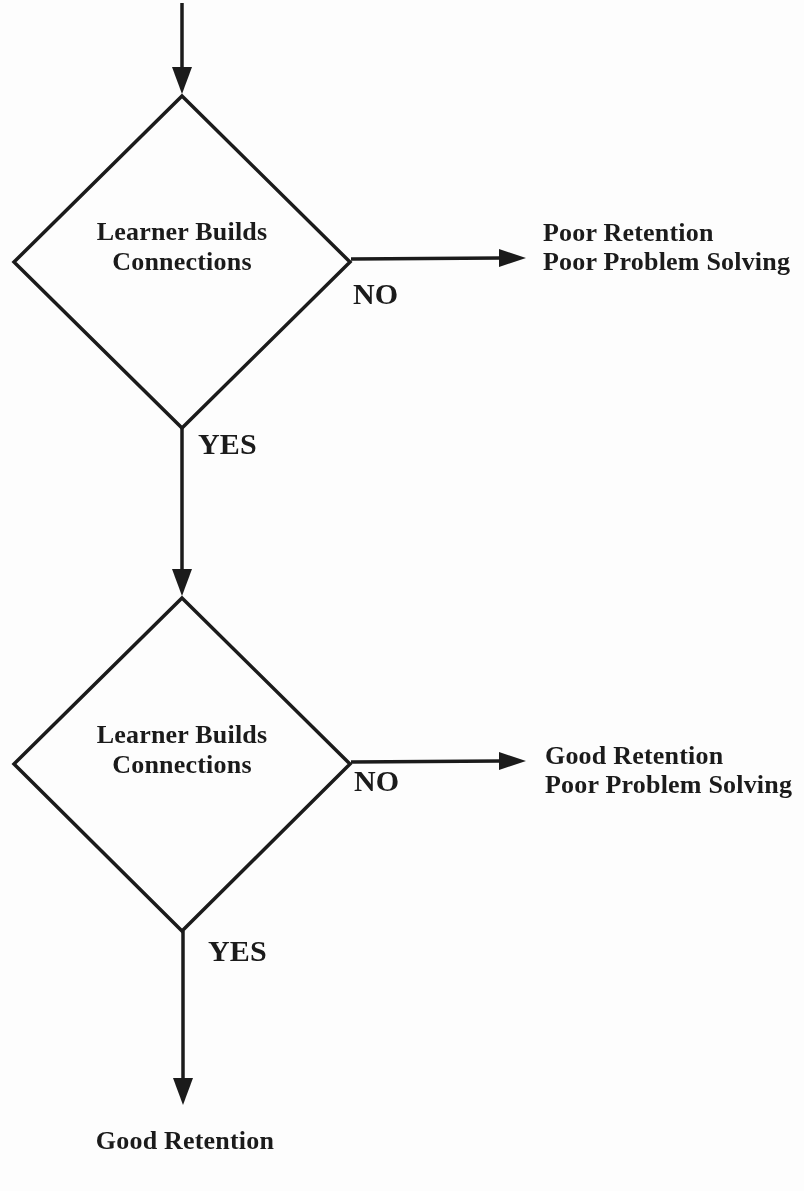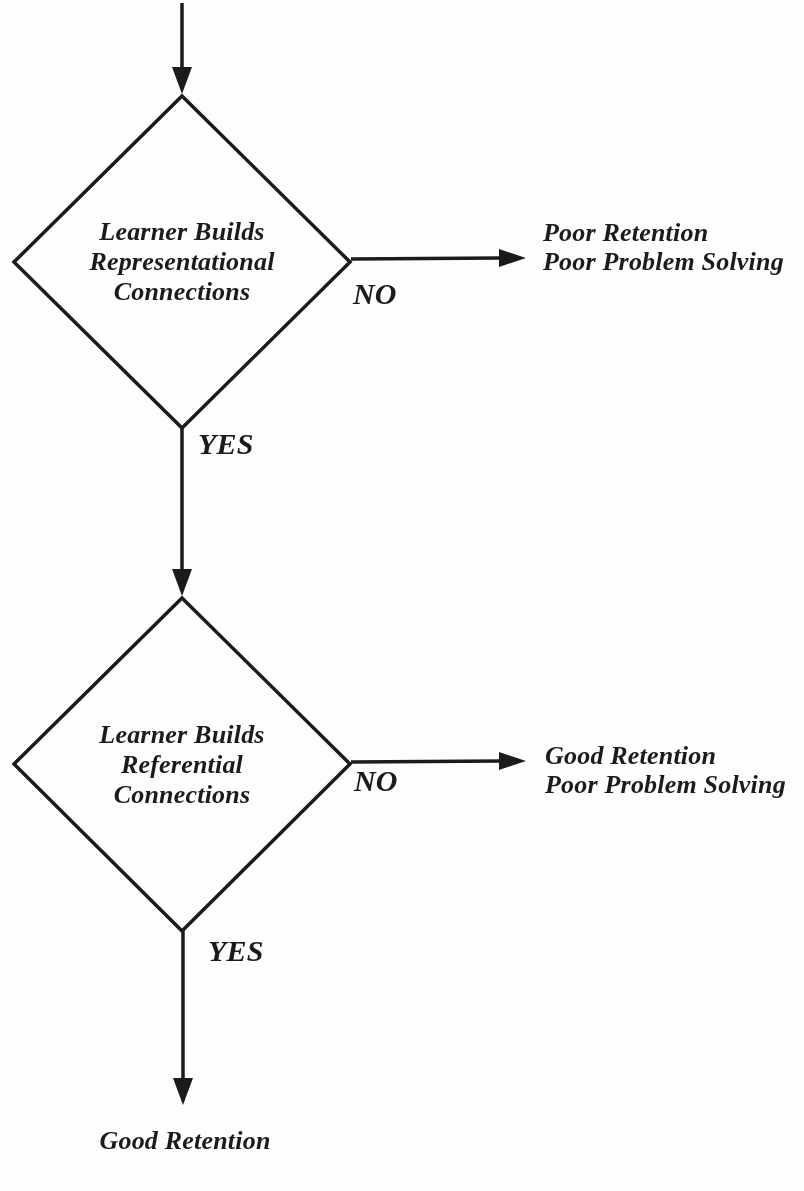--- a/index.html
+++ b/index.html
@@ -11,21 +11,20 @@
     background:#e8e8e8;
     font-family:"Liberation Serif","DejaVu Serif",serif;
   }
   .stage{
     position:relative;
     width:804px;
     height:1191px;
     background:var(--bg);
     overflow:hidden;
     color:var(--ink);
-    font-style:italic;
   }
   .stage svg{position:absolute;left:0;top:0;}
   .txt{
     position:absolute;
     font-size:26px;
     font-weight:600;
     color:var(--ink);
     letter-spacing:0.2px;
     white-space:nowrap;
   }
@@ -83,35 +82,33 @@
 
     <line class="shaft" x1="351" y1="762" x2="501" y2="761"></line>
     <polygon class="head" points="526,761 499,752 499,770"></polygon>
 
     <line class="shaft" x1="183" y1="931" x2="183" y2="1082"></line>
     <polygon class="head" points="183,1105 173,1078 193,1078"></polygon>
   </svg>
 
   <div class="txt diamond-label" style="left:32px;top:217px;">
     <div>Learner Builds</div>
-    <div>Representational</div>
     <div>Connections</div>
   </div>
 
   <div class="txt branch-label" style="left:353px;top:277px;">NO</div>
   <div class="txt branch-label" style="left:198px;top:427px;">YES</div>
 
   <div class="txt outcome" style="left:543px;top:218px;">
     <div>Poor Retention</div>
     <div>Poor Problem Solving</div>
   </div>
 
   <div class="txt diamond-label" style="left:32px;top:720px;">
     <div>Learner Builds</div>
-    <div>Referential</div>
     <div>Connections</div>
   </div>
 
   <div class="txt branch-label" style="left:354px;top:764px;">NO</div>
   <div class="txt branch-label" style="left:208px;top:934px;">YES</div>
 
   <div class="txt outcome" style="left:545px;top:741px;">
     <div>Good Retention</div>
     <div>Poor Problem Solving</div>
   </div>

